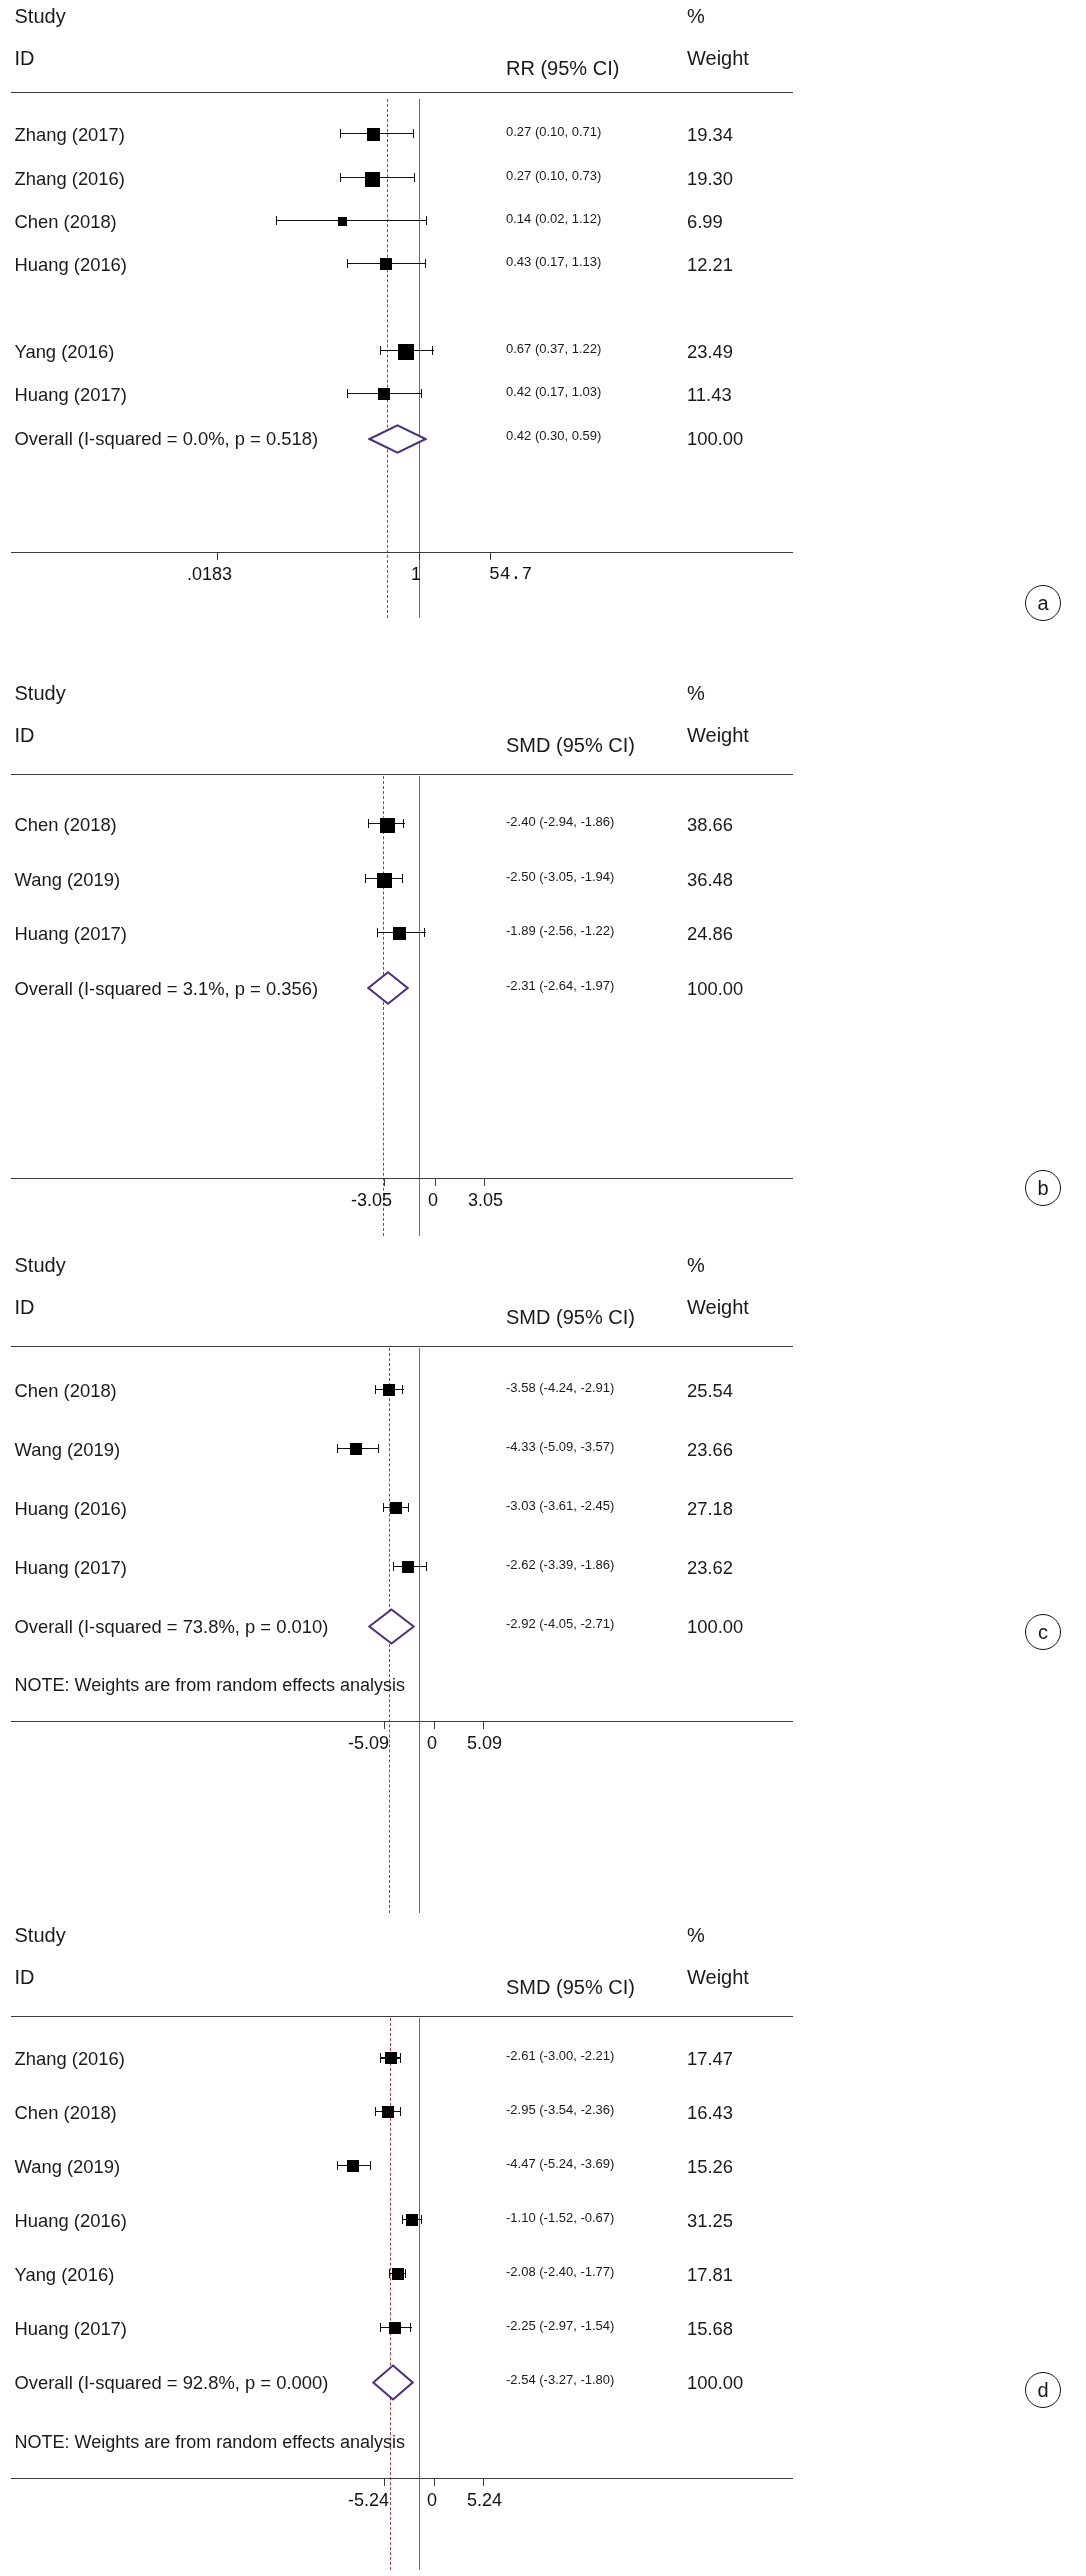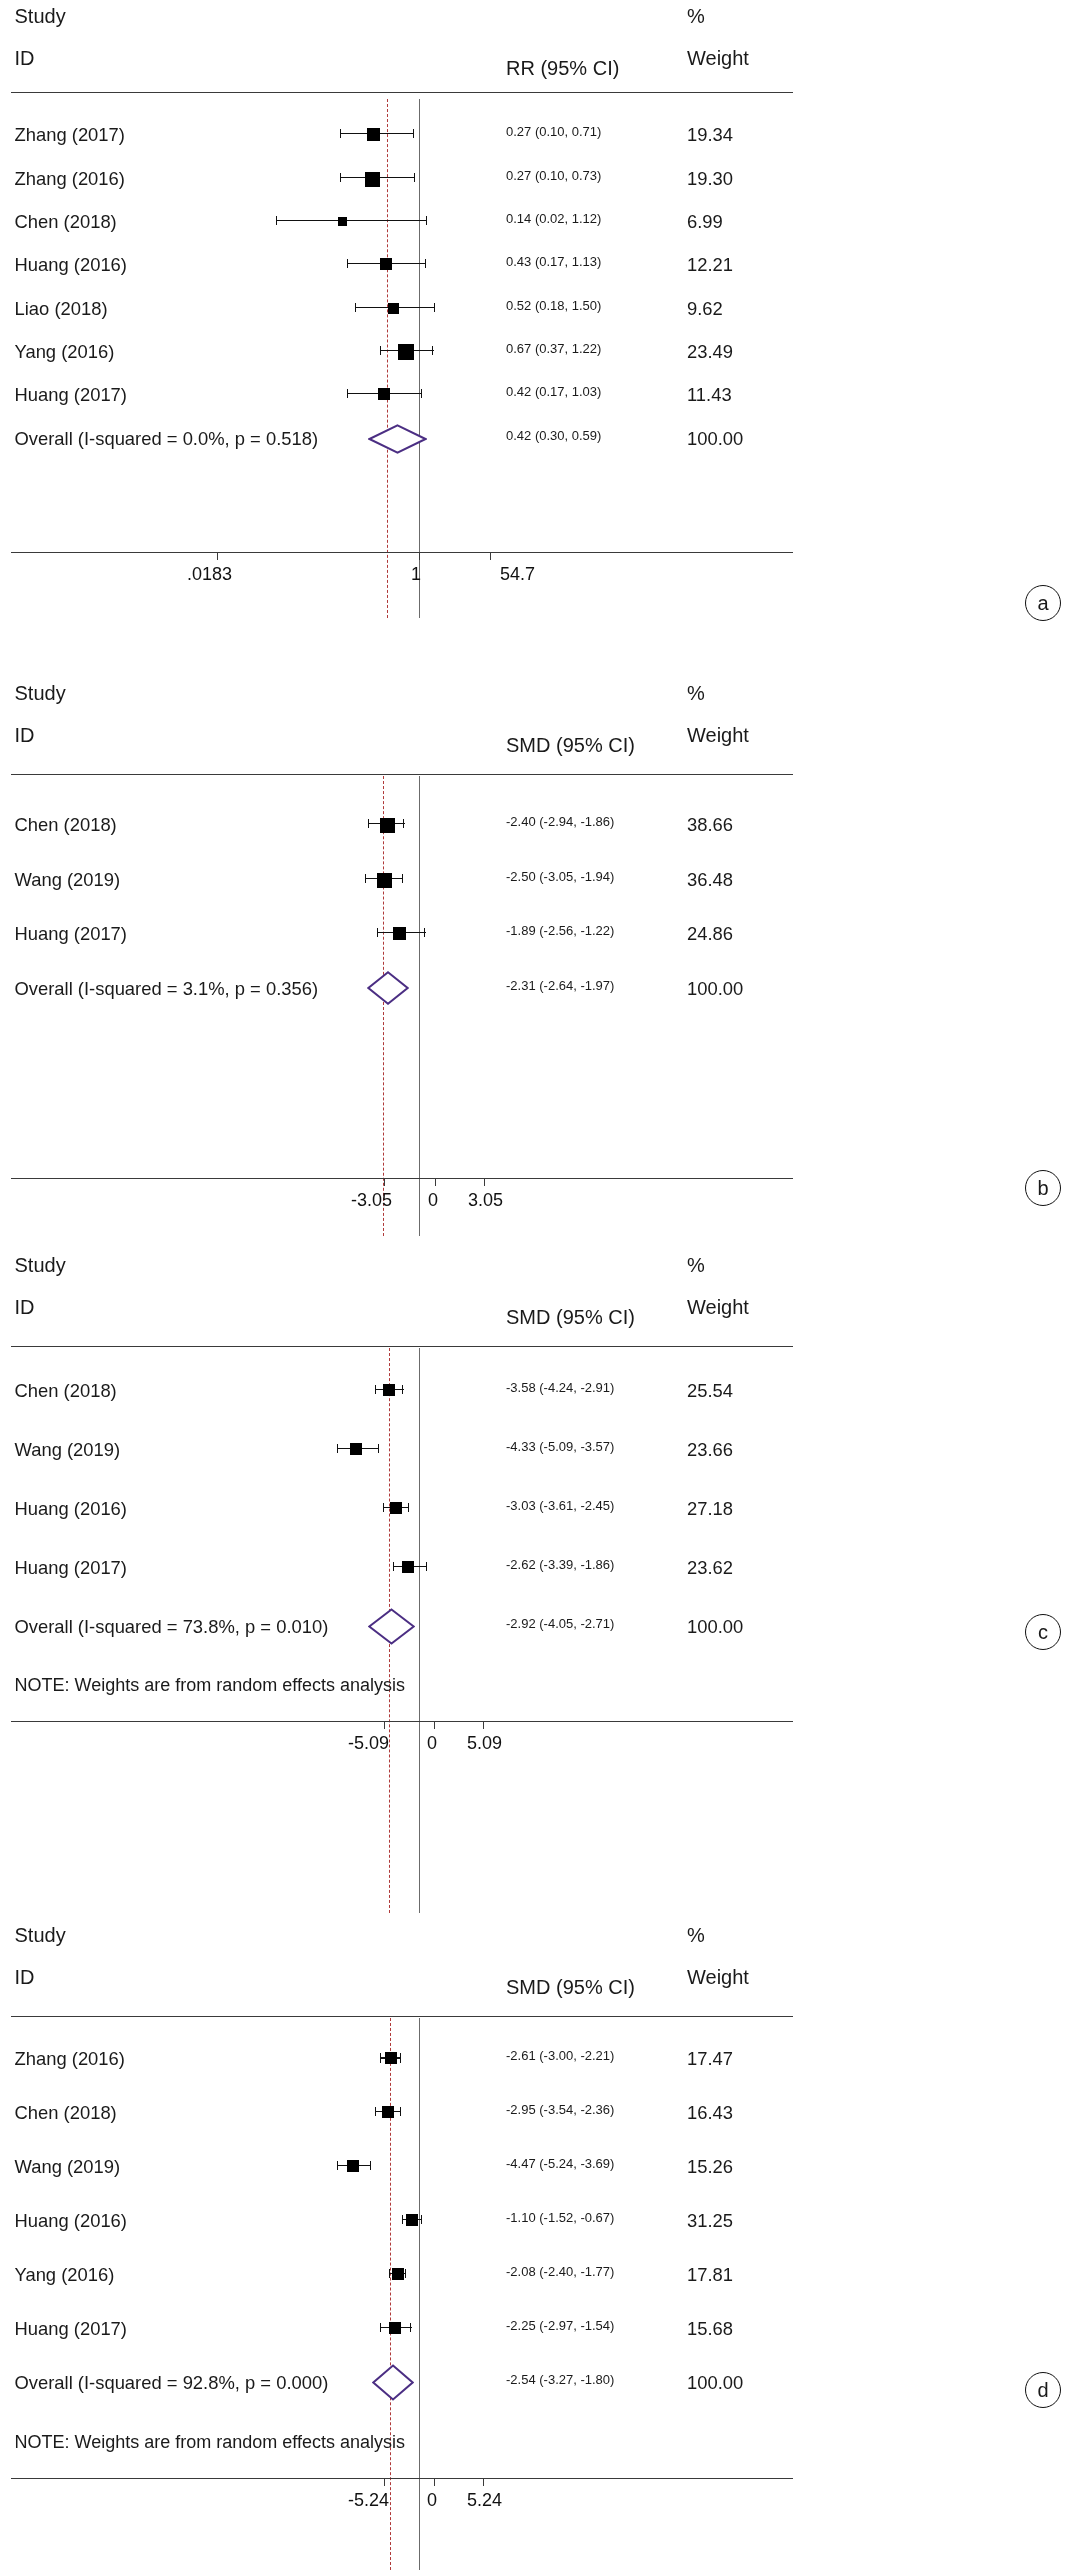--- a/index.html
+++ b/index.html
@@ -79,29 +79,20 @@
     <div class="row" style="top:143px;">
       <div class="label">Huang (2016)</div>
       <div class="ci" style="left:347px;width:79px;"></div>
       <div class="cap" style="left:347px;"></div>
       <div class="cap" style="left:425px;"></div>
       <div class="box" style="left:380px;width:12px;height:12px;"></div>
       <div class="est">0.43 (0.17, 1.13)</div>
       <div class="wgt">12.21</div>
     </div>
 
-    <div class="row" style="top:187px;">
-      <div class="label">Liao (2018)</div>
-      <div class="ci" style="left:355px;width:80px;"></div>
-      <div class="cap" style="left:355px;"></div>
-      <div class="cap" style="left:434px;"></div>
-      <div class="box" style="left:388px;width:10.5px;height:10.5px;top:17px;"></div>
-      <div class="est">0.52 (0.18, 1.50)</div>
-      <div class="wgt">9.62</div>
-    </div>
 
     <div class="row" style="top:230px;">
       <div class="label">Yang (2016)</div>
       <div class="ci" style="left:380px;width:54px;"></div>
       <div class="cap" style="left:380px;"></div>
       <div class="cap" style="left:432px;"></div>
       <div class="box" style="left:398px;width:16px;height:16px;top:14.5px;"></div>
       <div class="est">0.67 (0.37, 1.22)</div>
       <div class="wgt">23.49</div>
     </div>
@@ -126,21 +117,21 @@
       <div class="est">0.42 (0.30, 0.59)</div>
       <div class="wgt">100.00</div>
     </div>
 
     <div class="rule" style="top:453px;"></div>
     <div class="tick" style="left:217px;top:453px;"></div>
     <div class="tick" style="left:419px;top:453px;"></div>
     <div class="tick" style="left:490px;top:453px;"></div>
     <div class="ticklbl" style="left:187px;top:465px;">.0183</div>
     <div class="ticklbl" style="left:411px;top:465px;">1</div>
-    <div class="ticklbl" style="left:500px;top:465px;">54.7</div>
+    <div class="ticklbl" style="left:489px;top:465px;font-family:Liberation Mono, monospace;">54.7</div>
   </div>
 
   <div class="panel-letter" style="left:1025px;top:585px;">a</div>
 </div>
 
 <div class="panel" style="position:absolute;left:0;top:677px;height:572px;">
   <div class="hdr">
     <div class="study">Study</div>
     <div class="idlbl">ID</div>
     <div class="esl">SMD (95% CI)</div>

